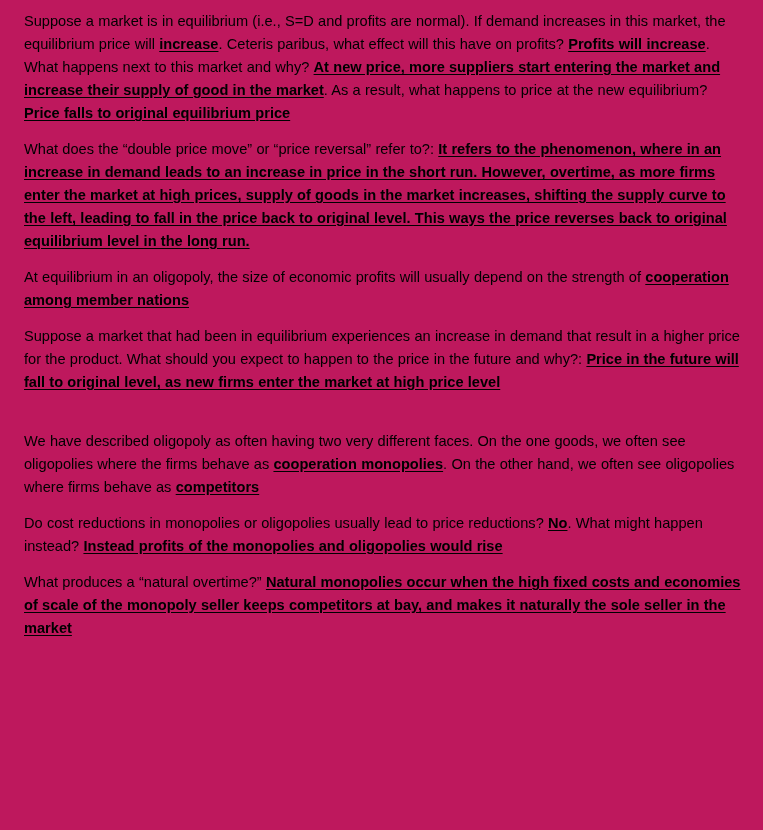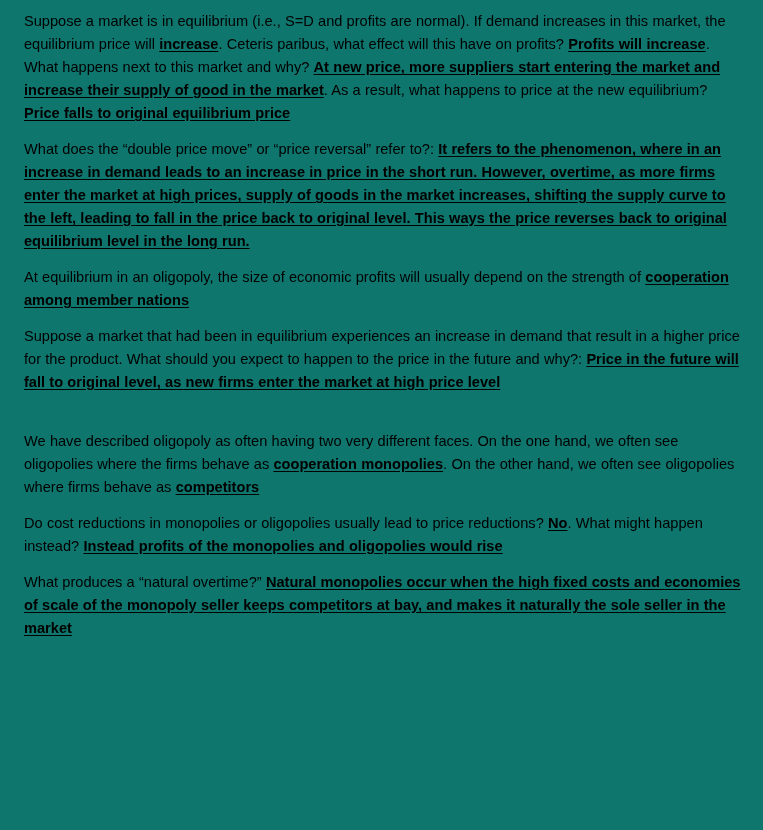--- a/index.html
+++ b/index.html
@@ -4,21 +4,21 @@
 <style>
   html, body {
     margin: 0;
     padding: 0;
     background: #ffffff;
   }
   .page {
     width: 763px;
     min-height: 830px;
     box-sizing: border-box;
-    background: #0f766e;
+    background: #be185d;
     padding: 10px 20px 20px 24px;
     font-family: "Liberation Sans", sans-serif;
     font-size: 14.6px;
     line-height: 23px;
     color: #000000;
   }
   .doc-body {
     width: 720px;
   }
   p.para {
@@ -41,17 +41,17 @@
 </style>
 </head>
 <body>
 
 <div class="page">
   <div class="doc-body" id="doc-body">
       <p class="para"><span class="normal">Suppose a market is in equilibrium (i.e., S=D and profits are normal). If demand increases in this market, the equilibrium price will </span><span class="answer">increase</span><span class="normal">. Ceteris paribus, what effect will this have on profits? </span><span class="answer">Profits will increase</span><span class="normal">. What happens next to this market and why? </span><span class="answer">At new price, more suppliers start entering the market and increase their supply of good in the market</span><span class="normal">. As a result, what happens to price at the new equilibrium? </span><span class="answer">Price falls to original equilibrium price</span></p>
       <p class="para"><span class="normal">What does the “double price move” or “price reversal” refer to?: </span><span class="answer">It refers to the phenomenon, where in an increase in demand leads to an increase in price in the short run. However, overtime, as more firms enter the market at high prices, supply of goods in the market increases, shifting the supply curve to the left, leading to fall in the price back to original level. This ways the price reverses back to original equilibrium level in the long run.</span></p>
       <p class="para"><span class="normal">At equilibrium in an oligopoly, the size of economic profits will usually depend on the strength of </span><span class="answer">cooperation among member nations</span></p>
       <p class="para"><span class="normal">Suppose a market that had been in equilibrium experiences an increase in demand that result in a higher price for the product. What should you expect to happen to the price in the future and why?: </span><span class="answer">Price in the future will fall to original level, as new firms enter the market at high price level</span></p>
-      <p class="para gap-before"><span class="normal">We have described oligopoly as often having two very different faces. On the one hand, we often see oligopolies where the firms behave as </span><span class="answer">cooperation monopolies</span><span class="normal">. On the other hand, we often see oligopolies where firms behave as </span><span class="answer">competitors</span></p>
+      <p class="para gap-before"><span class="normal">We have described oligopoly as often having two very different faces. On the one goods, we often see oligopolies where the firms behave as </span><span class="answer">cooperation monopolies</span><span class="normal">. On the other hand, we often see oligopolies where firms behave as </span><span class="answer">competitors</span></p>
       <p class="para"><span class="normal">Do cost reductions in monopolies or oligopolies usually lead to price reductions? </span><span class="answer">No</span><span class="normal">. What might happen instead? </span><span class="answer">Instead profits of the monopolies and oligopolies would rise</span></p>
       <p class="para"><span class="normal">What produces a “natural overtime?” </span><span class="answer">Natural monopolies occur when the high fixed costs and economies of scale of the monopoly seller keeps competitors at bay, and makes it naturally the sole seller in the market</span></p>
     </div>
 </div>
 
 </body></html>

